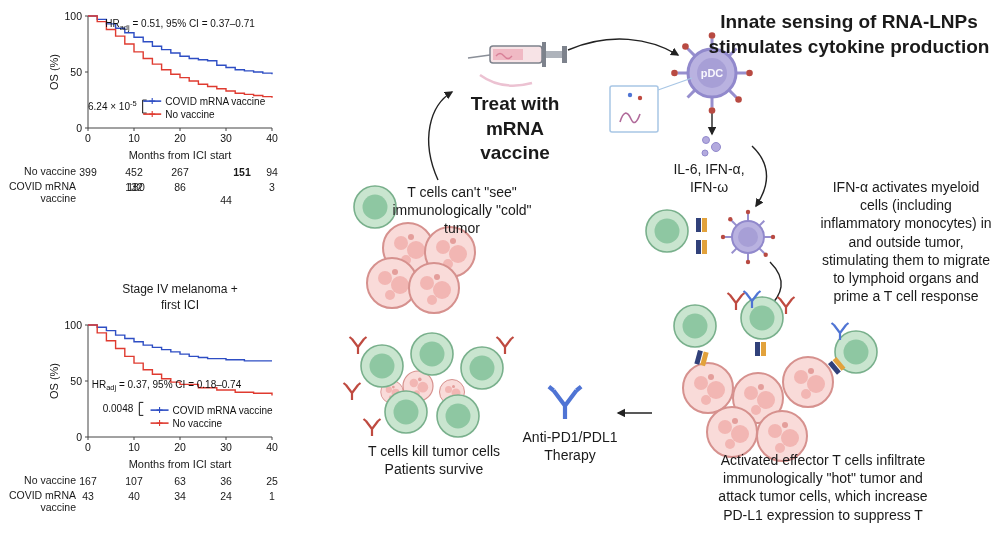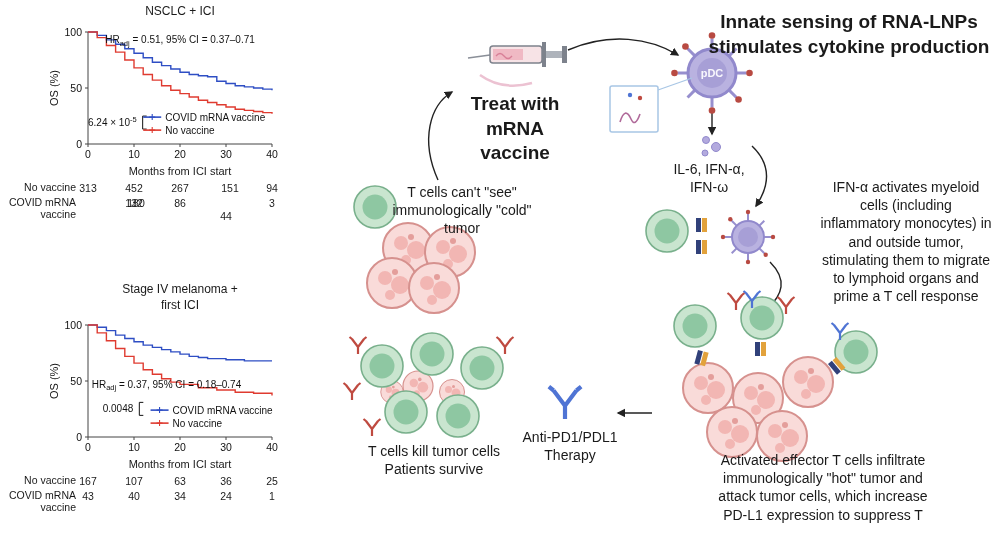--- a/index.html
+++ b/index.html
@@ -16,21 +16,20 @@
   .risk-val{position:absolute;width:32px;text-align:center;}
   .diagram{position:absolute;left:300px;top:0;width:700px;height:533px;}
   .dtext{position:absolute;text-align:center;white-space:pre-line;font-size:14px;line-height:1.3;}
   .b{font-weight:700;font-size:19px;}
   .pdc-tag{font-size:11px;font-weight:700;color:#f8f7fd;}
 </style>
 </head>
 <body>
 
 <div class="km-panel" style="top:4px;">
-  <div class="km-title">NSCLC + ICI</div>
   <svg class="km-svg" viewBox="0 0 290 146">
       <path d="M88,10 V122 H272" stroke="#444" fill="none" stroke-width="1"></path>
       <line x1="85" y1="122" x2="88" y2="122" stroke="#444"></line>
       <text x="82" y="125.5" text-anchor="end" font-size="10.5" fill="#111">0</text>
       <line x1="85" y1="66" x2="88" y2="66" stroke="#444"></line>
       <text x="82" y="69.5" text-anchor="end" font-size="10.5" fill="#111">50</text>
       <line x1="85" y1="10" x2="88" y2="10" stroke="#444"></line>
       <text x="82" y="13.5" text-anchor="end" font-size="10.5" fill="#111">100</text>
       <line x1="88" y1="122" x2="88" y2="125" stroke="#444"></line>
       <text x="88" y="136" text-anchor="middle" font-size="10.5" fill="#111">0</text>
@@ -51,24 +50,24 @@
       <line x1="143.2" y1="95.12" x2="161.2" y2="95.12" stroke="#2e4ec4" stroke-width="1.6"></line>
       <path d="M152.2,92.12 v6 M149.2,95.12 h6" stroke="#2e4ec4" stroke-width="1.1" fill="none"></path>
       <text x="165.2" y="98.62" font-size="10" fill="#111">COVID mRNA vaccine</text>
       <line x1="143.2" y1="108.12" x2="161.2" y2="108.12" stroke="#df3b30" stroke-width="1.6"></line>
       <path d="M152.2,105.12 v6 M149.2,108.12 h6" stroke="#df3b30" stroke-width="1.1" fill="none"></path>
       <text x="165.2" y="111.62" font-size="10" fill="#111">No vaccine</text>
     </svg>
   <div class="km-xlabel">Months from ICI start</div>
   <div class="km-risk">
       <div class="risk-label" style="top: 0px;">No vaccine</div>
-      <div class="risk-val" style="left: 72px; top: 0px;">313</div>
+      <div class="risk-val" style="left: 72px; top: 0px;">399</div>
       <div class="risk-val" style="left: 118px; top: 0px;">452</div>
       <div class="risk-val" style="left: 164px; top: 0px;">267</div>
-      <div class="risk-val" style="left: 214px; top: 0px;">151</div>
+      <div class="risk-val" style="left: 226px; top: 0px; font-weight: bold;">151</div>
       <div class="risk-val" style="left: 256px; top: 0px;">94</div>
       <div class="risk-label" style="top: 15px;">COVID mRNA vaccine</div>
       <div class="risk-val" style="left: 72px; top: 15px; padding-left: 48px;">180</div>
       <div class="risk-val" style="left: 118px; top: 15px;">132</div>
       <div class="risk-val" style="left: 164px; top: 15px;">86</div>
       <div class="risk-val" style="left: 210px; top: 15px; margin-top: 13px;">44</div>
       <div class="risk-val" style="left: 256px; top: 15px;">3</div>
     </div>
 </div>
 

